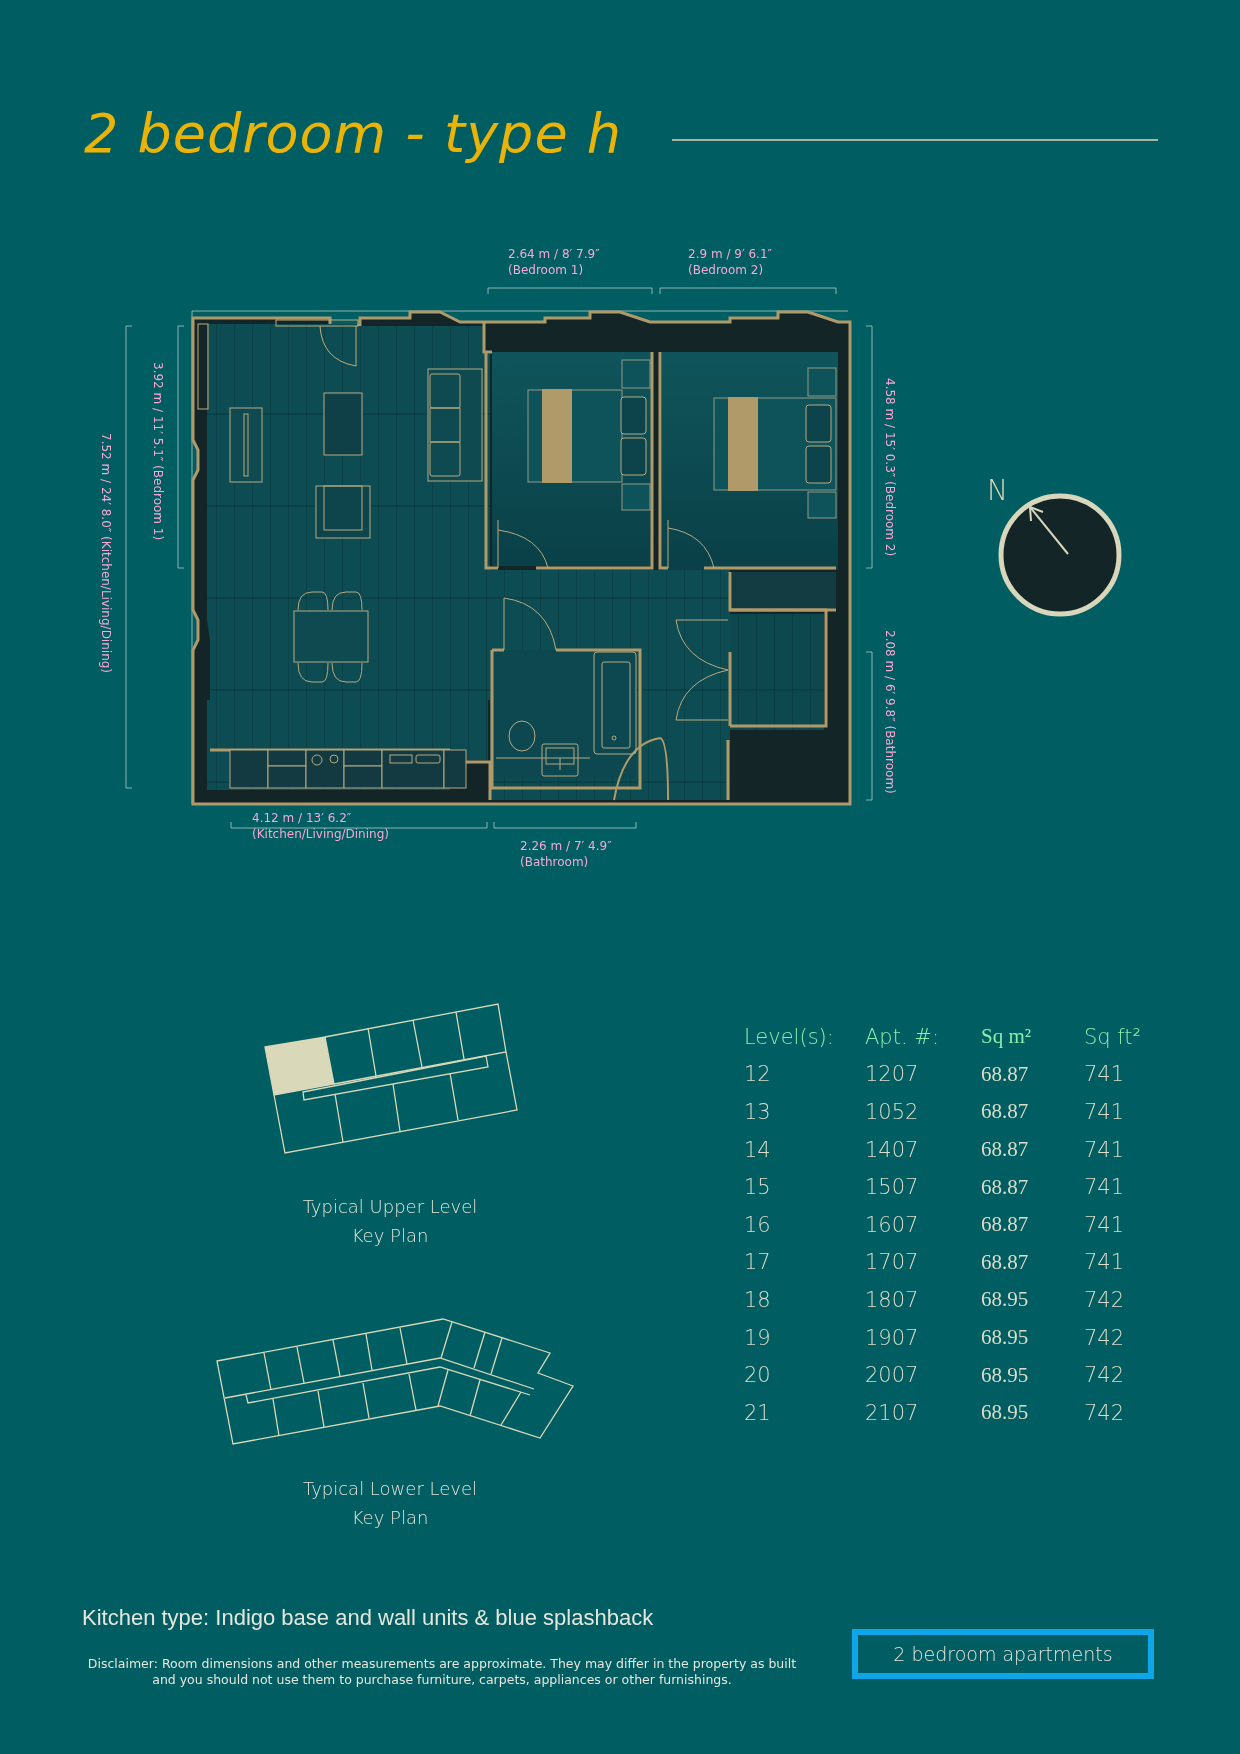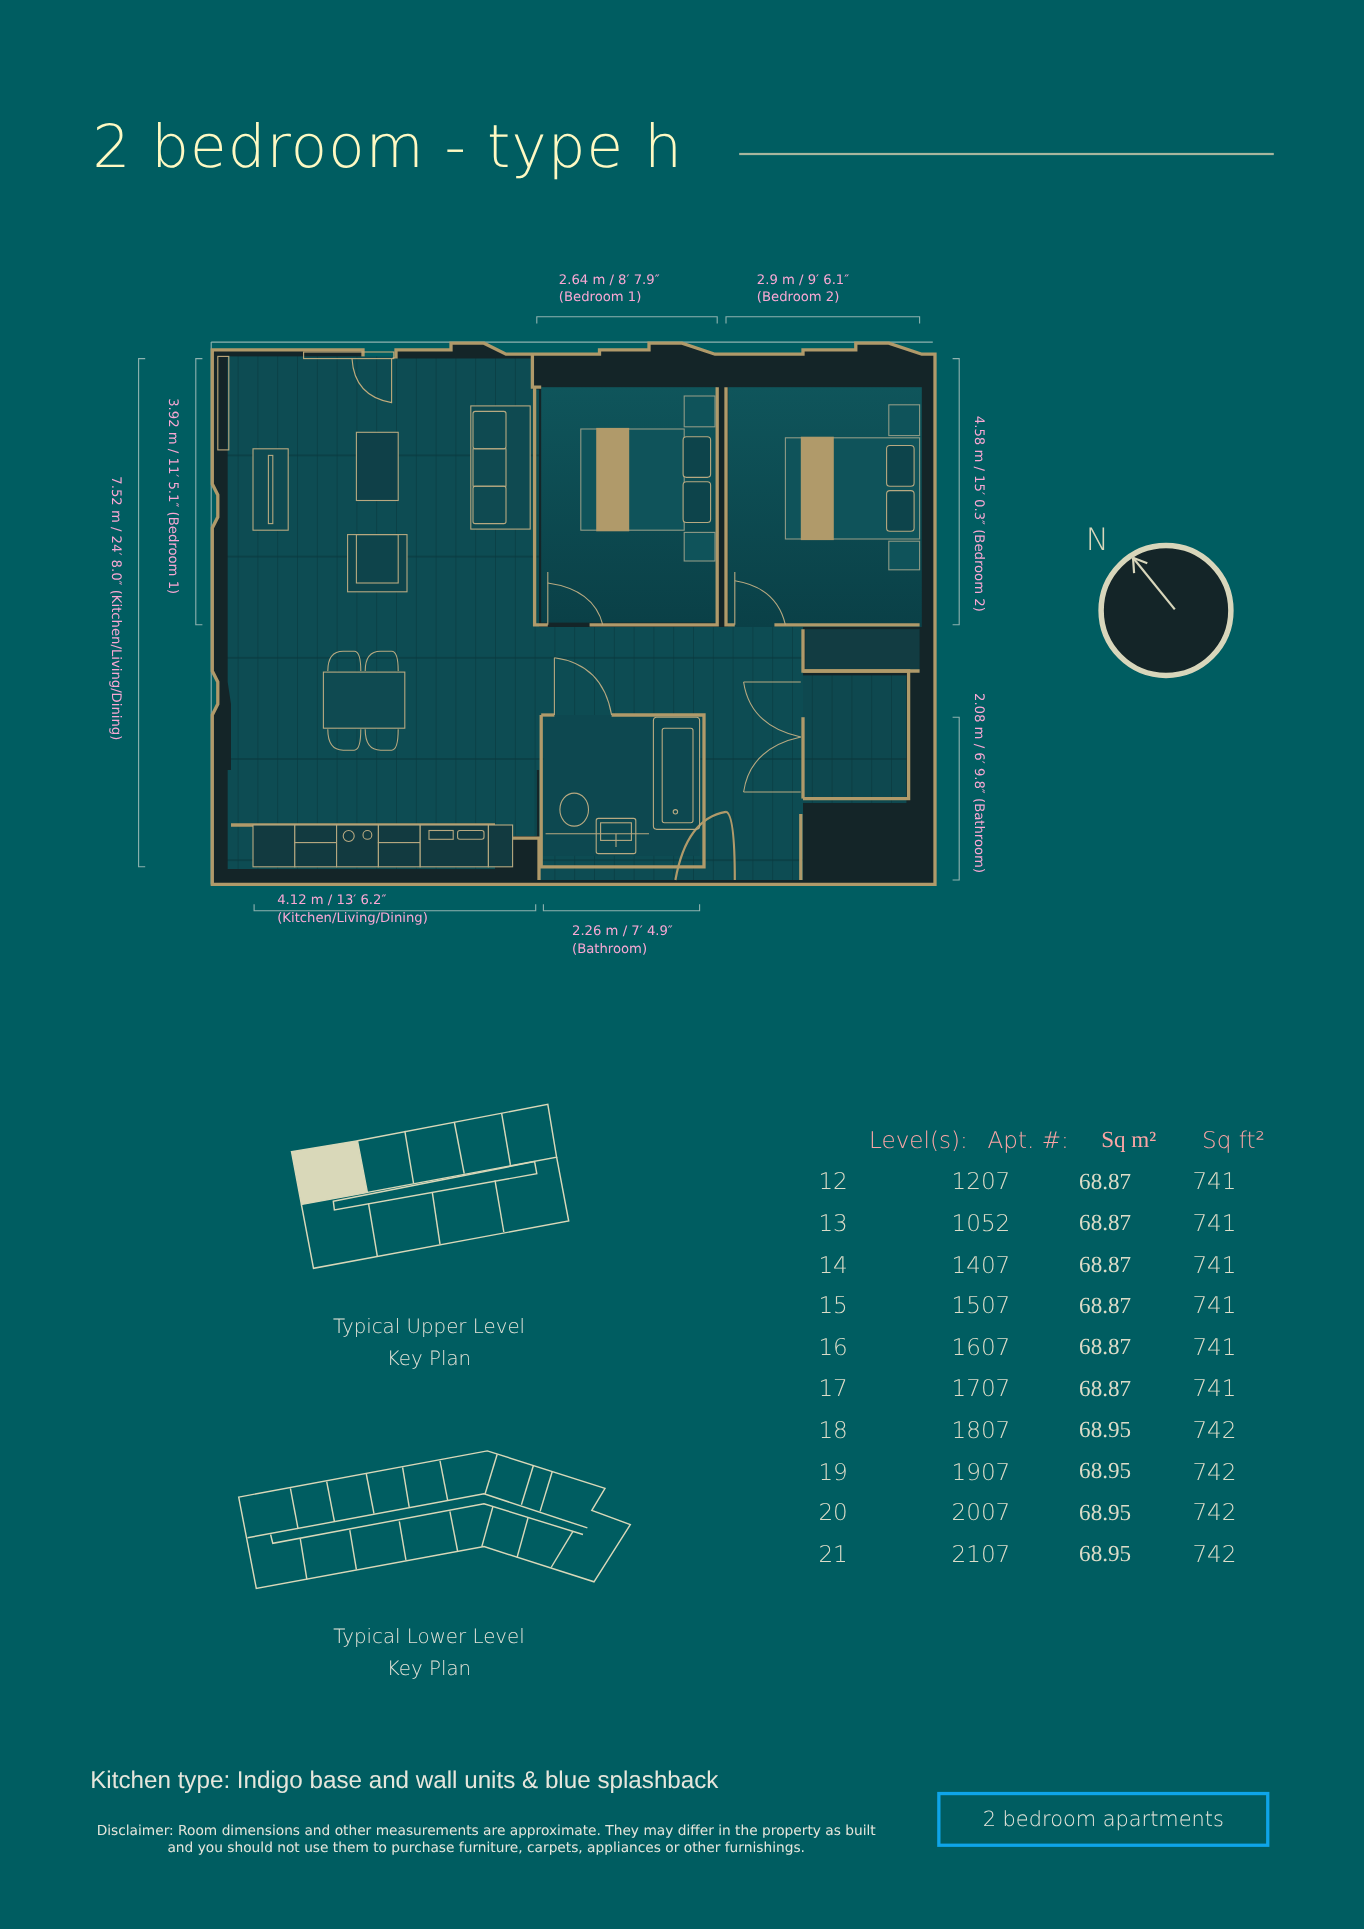--- a/index.html
+++ b/index.html
@@ -1,34 +1,34 @@
 <!DOCTYPE html>
 <html><head>
 <meta charset="utf-8">
 <style>
   html, body { margin:0; padding:0; }
   body {
     width:1240px; height:1754px; background:#005d61; position:relative; overflow:hidden;
     font-family:"Liberation Sans", sans-serif; color:#e3dfc4;
   }
   .abs { position:absolute; }
-  .title { left:84px; top:102px; font-size:54px; font-weight:300; letter-spacing:1px; color:#fef9c3; font-family:"DejaVu Sans", sans-serif; font-weight:200; }
+  .title { left:84px; top:102px; font-size:54px; font-weight:300; letter-spacing:1px; color:#eab308; font-family:"DejaVu Sans", sans-serif; font-weight:200;font-style:italic; }
   .title-rule { left:672px; top:139px; width:486px; height:2px; background:#a8b59e; }
   .dim { font-size:12px; color:#f9a8d4; text-align:left; line-height:16px; font-family:"DejaVu Sans", sans-serif; }
   .dim-v { writing-mode:vertical-rl; white-space:nowrap; }
   .plan-svg { left:80px; top:230px; }
   .compass { left:985px; top:470px; }
   .keyplan-label { font-size:18px; text-align:center; line-height:29px; color:#e3e3d8; font-family:"DejaVu Sans", sans-serif; font-weight:200; }
   .table { left:744px; top:1018px; width:420px; }
   .trow { display:flex; height:37.6px; align-items:center; font-family:"DejaVu Sans", sans-serif; font-size:21px; color:#dcdcc8; font-weight:200; }
-  .trow.head { color:#fca5a5;margin-left:46px; }
+  .trow.head { color:#86efac; }
   .c1 { width:121px; } .c2 { width:116px; } .c3 { width:103px;font-family:Liberation Serif, serif; } .c4 { width:80px; }
   .kitchen { left:82px; top:1605px; font-size:22px; color:#e6e6dc; font-family:Liberation Sans, sans-serif; font-weight:200; }
   .disclaimer { left:82px; top:1656px; width:720px; font-size:12.5px; line-height:16px; color:#e6e6dc; font-family:"DejaVu Sans", sans-serif;text-align:center; }
-  .apt-btn { left:852px; top:1629px; width:302px; height:50px; border:3px solid #0ea5e9; box-sizing:border-box;
+  .apt-btn { left:852px; top:1629px; width:302px; height:50px; border:6px solid #0ea5e9; box-sizing:border-box;
     display:flex; align-items:center; justify-content:center; font-size:19px; color:#e6e6dc; font-family:"DejaVu Sans", sans-serif; font-weight:200; background:transparent; }
 </style>
 </head>
 <body>
 
 <div class="abs title">2 bedroom - type h</div>
 <div class="abs title-rule"></div>
 
 <div class="abs dim" style="left:508px; top:246px; width:140px;">
   <div>2.64 m / 8′ 7.9″</div>

